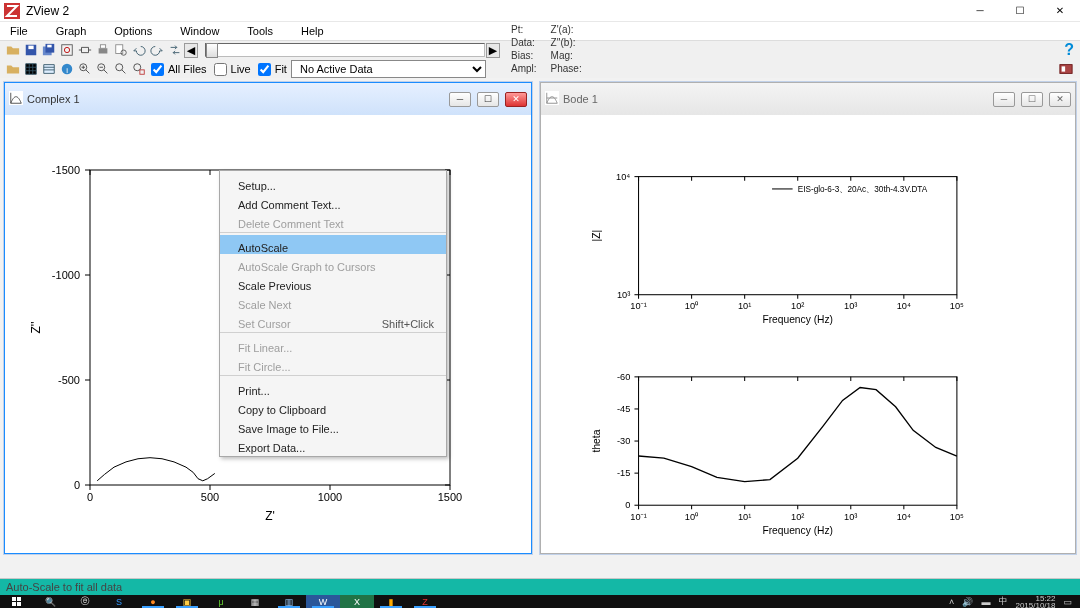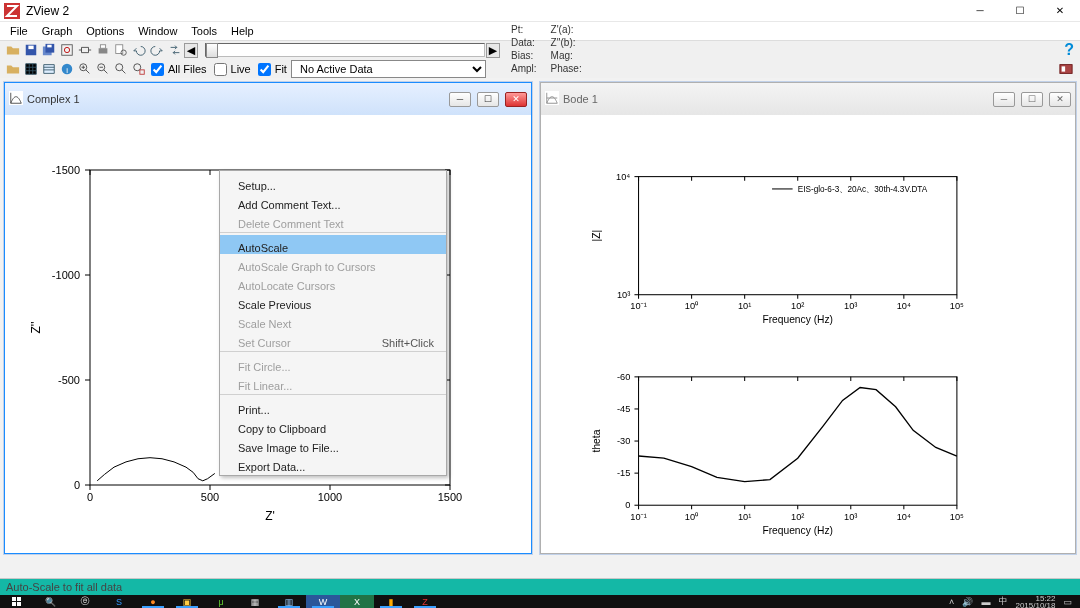--- a/index.html
+++ b/index.html
@@ -2,21 +2,21 @@
 <html><head>
 <meta charset="utf-8">
 <style>
   * { box-sizing: border-box; }
   body { margin:0; font-family: "Segoe UI", Arial, sans-serif; font-size:11px; background:#fff; color:#000; overflow:hidden; width:1080px; height:608px; position:relative;}
   .titlebar { height:22px; display:flex; align-items:center; background:#fff; border-bottom:1px solid #e8e8e8;}
   .tb-icon { width:16px; height:16px; margin:0 4px 0 4px; display:flex; align-items:center; justify-content:center;}
   .tb-title { flex:1; font-size:12px; padding-left:2px;}
   .winbtns { display:flex; }
   .winbtn { width:40px; height:22px; display:flex; align-items:center; justify-content:center; font-size:10px;}
-  .menubar { height:18px; display:flex; gap:2px; padding-left:4px; align-items:center; }
+  .menubar { height:18px; display:flex; gap:16px; padding-left:4px; align-items:center; }
   .menubar span { padding:0 6px; }
   .toolstrip { background:#f0f0f0; border-top:1px solid #ddd; border-bottom:1px solid #b0b0b0; }
   .row1 { display:flex; align-items:center; height:18px; padding-left:4px; gap:1px;}
   .row2 { display:flex; align-items:center; height:20px; padding-left:4px; gap:1px;}
   .tbtn { width:17px; height:17px; display:flex; align-items:center; justify-content:center; position:relative;}
   .tbtn svg { width:14px; height:14px; }
   .slider-track { height:14px; flex:0 0 280px; margin-left:6px; background:#fff; border:1px inset #bbb; position:relative;}
   .slider-thumb { position:absolute; left:0; top:-1px; width:12px; height:15px; border:1px solid #888; background:linear-gradient(#fff,#ddd);}
   .slider-btn { width:14px; height:15px; border:1px solid #999; background:#e8e8e8; display:flex; align-items:center; justify-content:center;}
   .readouts { display:inline-grid; grid-template-rows:repeat(4,13px); grid-template-columns:auto auto; font-size:10px; color:#333; margin-left:10px; row-gap:0;}
@@ -364,39 +364,36 @@
     <div class="mi disabled">
       <span>Delete Comment Text</span>
     </div>
     <div class="sep"></div>
     <div class="mi hl">
       <span>AutoScale</span>
     </div>
     <div class="mi disabled">
       <span>AutoScale Graph to Cursors</span>
     </div>
-    <div class="mi disabled">
-      <span>AutoLocate Cursors</span>
-    </div>
     <div class="mi">
       <span>Scale Previous</span>
     </div>
     <div class="mi disabled">
       <span>Scale Next</span>
     </div>
     <div class="mi disabled">
       <span>Set Cursor</span>
       <span class="accel">Shift+Click</span>
     </div>
     <div class="sep"></div>
     <div class="mi disabled">
+      <span>Fit Linear...</span>
+    </div>
+    <div class="mi disabled">
       <span>Fit Circle...</span>
-    </div>
-    <div class="mi disabled">
-      <span>Fit Linear...</span>
     </div>
     <div class="sep"></div>
     <div class="mi">
       <span>Print...</span>
     </div>
     <div class="mi">
       <span>Copy to Clipboard</span>
     </div>
     <div class="mi">
       <span>Save Image to File...</span>

